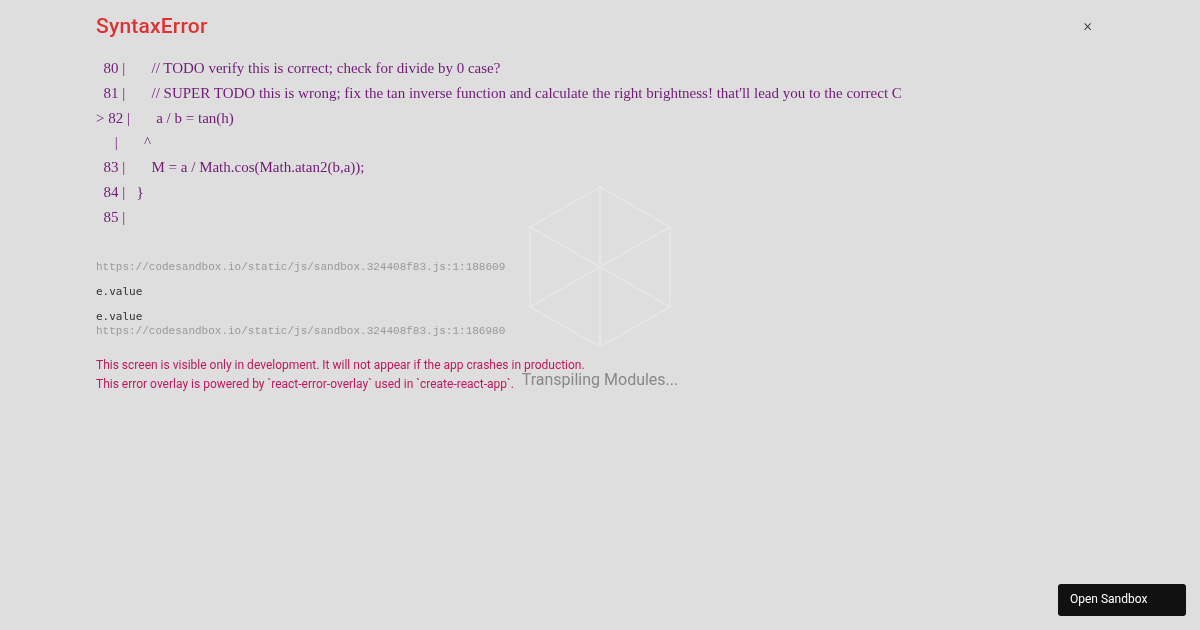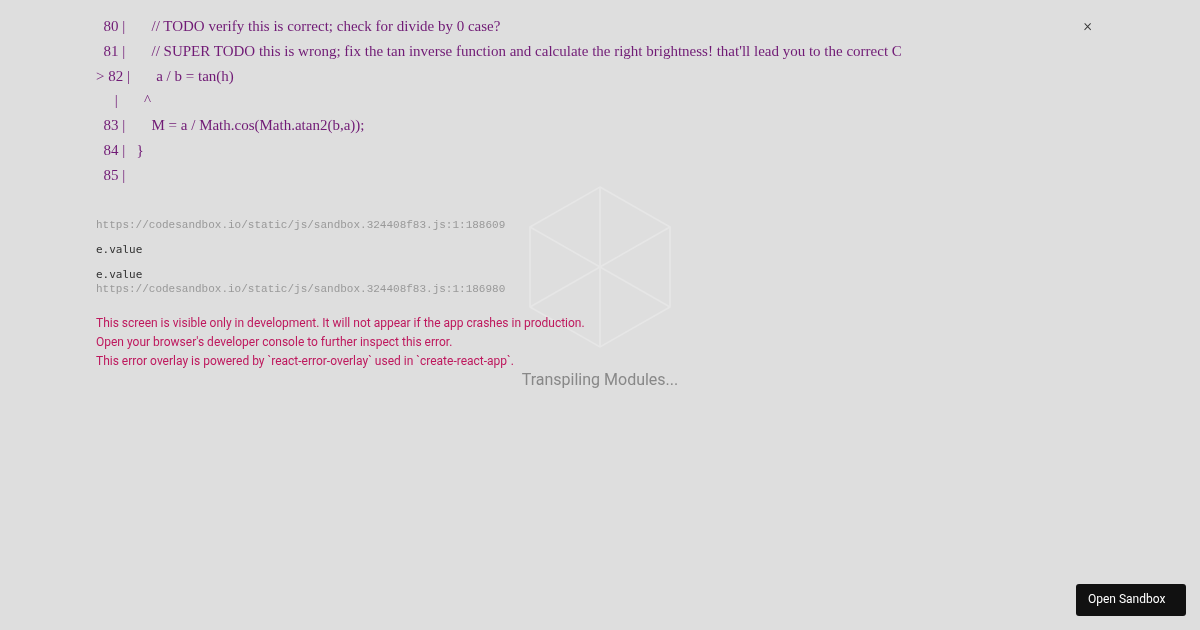--- a/index.html
+++ b/index.html
@@ -115,21 +115,21 @@
       position: absolute;
       bottom: 14px;
       right: 14px;
       background: #111;
       color: #fff;
       padding: 8px 12px;
       font-size: 12px;
       border-radius: 3px;
       cursor: pointer;
       line-height: 1.3;
-      width: 110px;
+      width: 128px;
       margin-left: 36px;
     }
   </style>
 </head>
 <body>
 
 <div class="cube-bg">
   <svg width="160" height="180" viewBox="0 0 160 180">
     <g stroke="#fff" stroke-width="1.5" fill="none">
       <path d="M80 10 L150 50 L150 130 L80 170 L10 130 L10 50 Z"></path>
@@ -138,20 +138,21 @@
     </g>
   </svg>
 </div>
 
 <div class="loading-text">Transpiling Modules...</div>
 
 <div class="overlay">
 
   <div class="close-btn">×</div>
 
+  <h1 class="error-title">SyntaxError</h1>
 
 
   <pre class="code-block">  80 |       // TODO verify this is correct; check for divide by 0 case?
   81 |       // SUPER TODO this is wrong; fix the tan inverse function and calculate the right brightness! that'll lead you to the correct C
 &gt; 82 |       a / b = tan(h)
      |       ^
   83 |       M = a / Math.cos(Math.atan2(b,a));
   84 |   }
   85 |</pre>
 
@@ -163,19 +164,18 @@
       <div class="stack-func">e.value</div>
     </div>
     <div class="stack-item">
       <div class="stack-func">e.value</div>
       <div class="stack-url">https://codesandbox.io/static/js/sandbox.324408f83.js:1:186980</div>
     </div>
   </div>
 
   <div class="footer-notes">
     <p>This screen is visible only in development. It will not appear if the app crashes in production.</p>
-    <p>Open your browser's developer console to further inspect this error.</p>
     <p>This error overlay is powered by `react-error-overlay` used in `create-react-app`.</p>
   </div>
 
 </div>
 
 <div class="open-sandbox-btn">Open Sandbox</div>
 
 </body></html>

